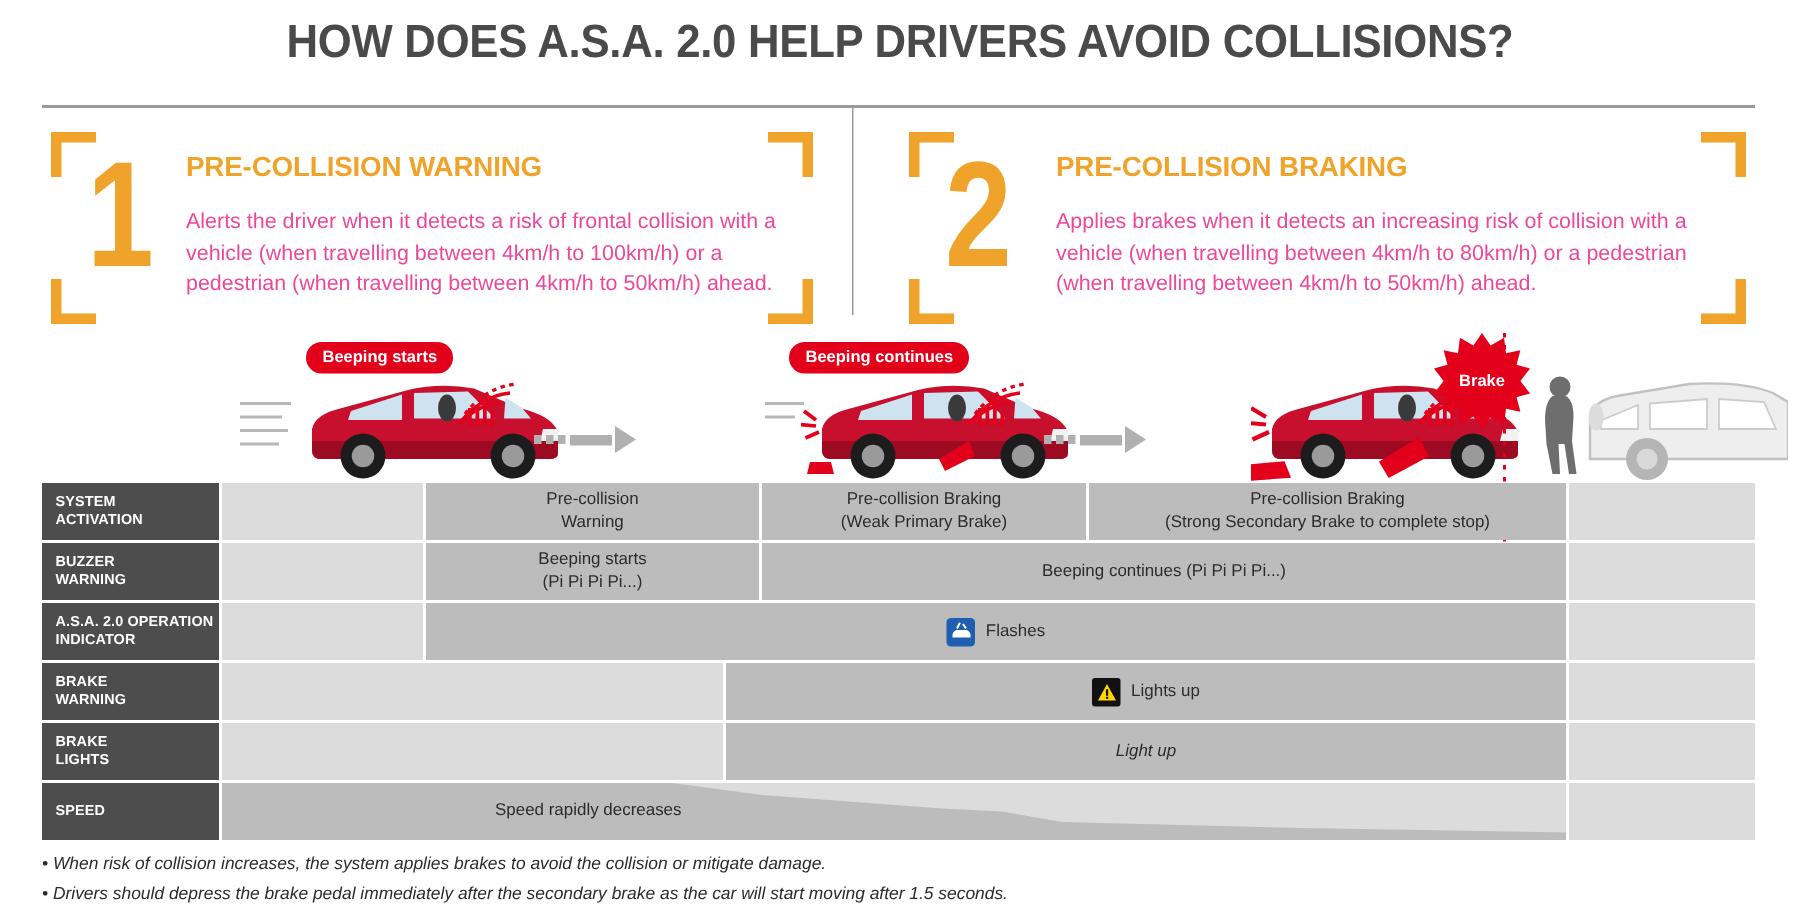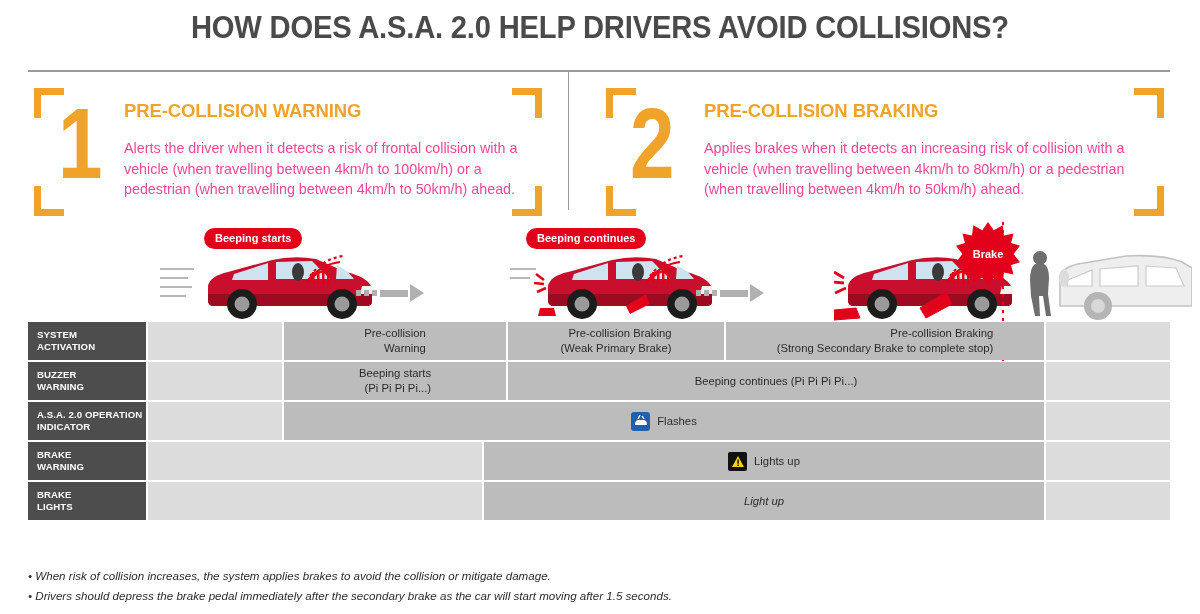--- a/index.html
+++ b/index.html
@@ -113,21 +113,21 @@
   .rlabel {
     position: absolute; left: 0; top: 0; width: 118px; height: 38px;
     background: #4d4d4d; color: #fff;
     font-size: 9.6px; font-weight: bold; line-height: 1.25;
     display: flex; flex-direction: column; justify-content: center;
     padding-left: 9px; letter-spacing: 0.1px;
   }
   .cell {
     position: absolute; top: 0; height: 38px;
     display: flex; align-items: center; justify-content: center;
-    font-size: 11.3px; color: #2b2b2b; line-height: 1.3; text-align: right;
+    font-size: 11.3px; color: #2b2b2b; line-height: 1.3; text-align: center;
   }
   .cell.light { background: #dcdcdc; }
   .cell.mid   { background: #bcbcbc; }
 
   .ico-flash {
     width: 19px; height: 19px; border-radius: 3px;
     background: #1f5fb0; display: inline-flex; align-items: center;
     justify-content: center; margin-right: 7px; flex: 0 0 auto;
   }
   .ico-warn {
@@ -406,18 +406,31 @@
       <span>BRAKE</span>
       <span>LIGHTS</span>
     </div>
     <div class="cell light" style="left:120px; width:334px;"></div>
     <div class="cell mid" style="left:456px; width:560px;font-style:italic;">
       <span>Light up</span>
     </div>
     <div class="cell light" style="left:1018px; width:124px;"></div>
   </div>
 
+  <div class="trow">
+    <div class="rlabel">
+      <span>SPEED</span>
+    </div>
+    <div class="speedwrap">
+      <svg width="896" height="38" preserveAspectRatio="none" viewBox="0 0 896 38">
+        <rect x="0" y="0" width="896" height="38" fill="#dcdcdc"></rect>
+        <path d="M0 0 L300 0 L360 8 L480 17 L520 19 L560 26 L720 30 L896 33 L896 38 L0 38 Z" fill="#bcbcbc"></path>
+      </svg>
+      <span style="position:absolute; left:182px; top:12px; font-size:11.3px; color:#2b2b2b;">Speed rapidly decreases</span>
+    </div>
+    <div class="cell light" style="left:1018px; width:124px;"></div>
+  </div>
 </div>
 
 <div class="notes">
   <div class="note">• When risk of collision increases, the system applies brakes to avoid the collision or mitigate damage.</div>
   <div class="note">• Drivers should depress the brake pedal immediately after the secondary brake as the car will start moving after 1.5 seconds.</div>
 </div>
 
 </body></html>

